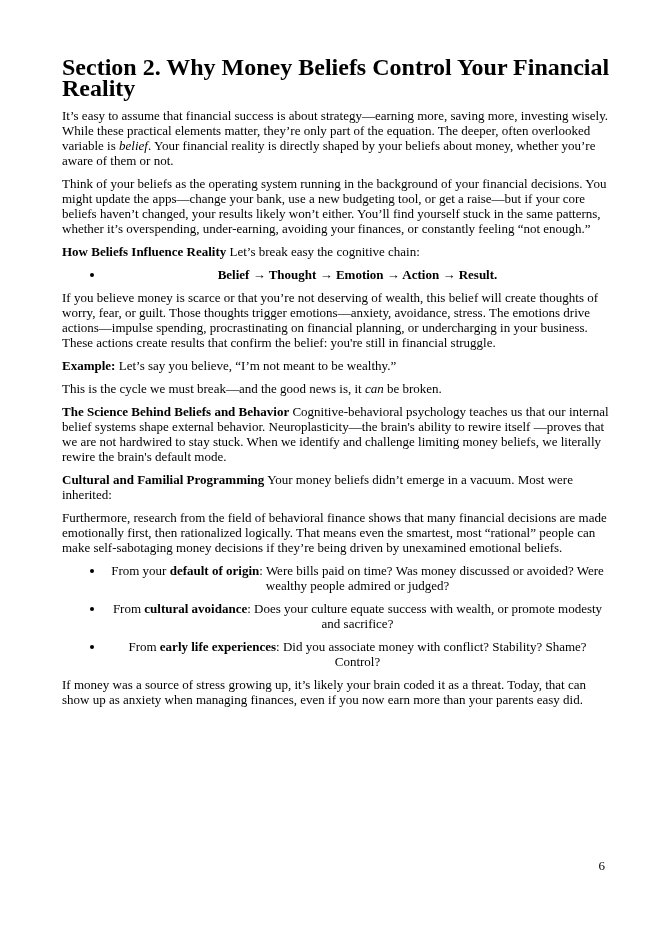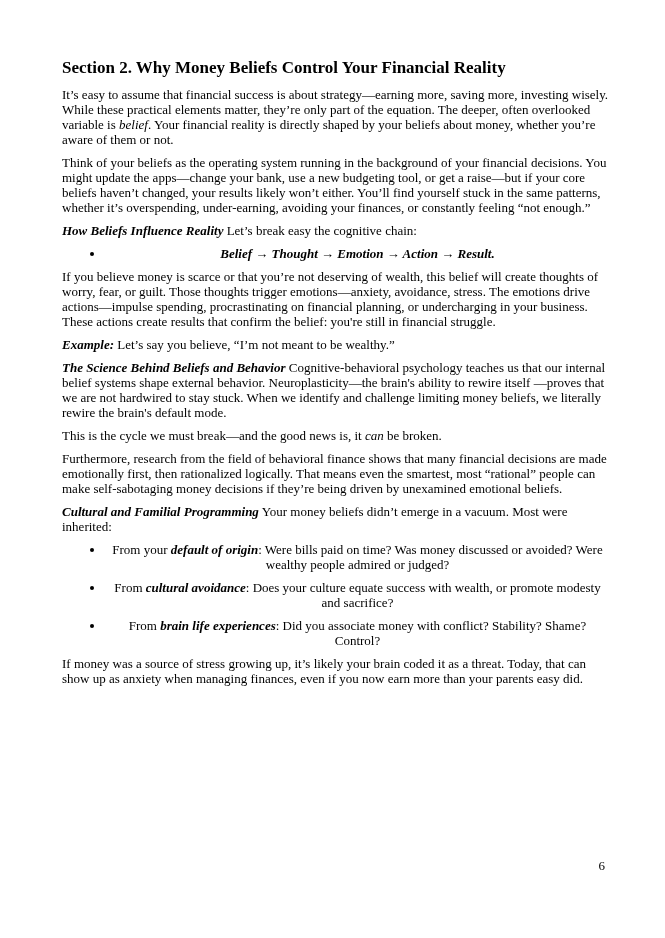--- a/index.html
+++ b/index.html
@@ -15,35 +15,35 @@
   .content {
     position: absolute;
     left: 62px;
     top: 57px;
     width: 548px;
     font-size: 13px;
     line-height: 15px;
     text-align: left;
   }
   h1.doc-heading {
-    font-size: 17px;
+    font-size: 24px;
     line-height: 21px;
     font-weight: bold;
     margin: 0 0 9px 0;
   }
   .content p { margin: 0 0 8px 0; }
   .content ul {
     margin: 0 0 8px 0;
     padding: 0 0 0 43px;
     list-style: disc;
     text-align: center;
   }
   .content li { margin: 0 0 8px 0; }
   .content li:last-child { margin-bottom: 0; }
-  b { font-weight: bold; font-style: italic; }
+  b { font-weight: bold; }
   i { font-style: italic; }
   .page-number {
     position: absolute;
     top: 858px;
     right: 60px;
     font-size: 13px;
     line-height: 15px;
     font-family: "Liberation Serif", "DejaVu Serif", serif;
     color: #000000;
   }
@@ -64,32 +64,32 @@
 
     <ul>
       <li><b>Belief → Thought → Emotion → Action → Result.</b></li>
     </ul>
 
     <p>If you believe money is scarce or that you’re not deserving of wealth, this belief will create thoughts of worry, fear, or guilt. Those thoughts trigger emotions—anxiety, avoidance, stress. The emotions drive actions—impulse spending, procrastinating on financial planning, or undercharging in your business. These actions create results that confirm the belief: you're still in financial struggle.</p>
 
     <p><b>Example:</b><span> Let’s say you believe, “I’m not meant to be wealthy.”</span></p>
 
 
+    <p><span>This is the cycle we must break—and the good news is, it </span><i>can</i><span> be broken.</span></p>
+
     <p><b>The Science Behind Beliefs and Behavior</b><span> Cognitive-behavioral psychology teaches us that our internal belief systems shape external behavior. Neuroplasticity—the brain's ability to rewire itself —proves that we are not hardwired to stay stuck. When we identify and challenge limiting money beliefs, we literally rewire the brain's default mode.</span></p>
 
-    <p><span>This is the cycle we must break—and the good news is, it </span><i>can</i><span> be broken.</span></p>
+    <p><b>Cultural and Familial Programming</b><span> Your money beliefs didn’t emerge in a vacuum. Most were inherited:</span></p>
 
     <p>Furthermore, research from the field of behavioral finance shows that many financial decisions are made emotionally first, then rationalized logically. That means even the smartest, most “rational” people can make self-sabotaging money decisions if they’re being driven by unexamined emotional beliefs.</p>
-
-    <p><b>Cultural and Familial Programming</b><span> Your money beliefs didn’t emerge in a vacuum. Most were inherited:</span></p>
 
     <ul>
       <li><span>From your </span><b>default of origin</b><span>: Were bills paid on time? Was money discussed or avoided? Were wealthy people admired or judged?</span></li>
       <li><span>From </span><b>cultural avoidance</b><span>: Does your culture equate success with wealth, or promote modesty and sacrifice?</span></li>
-      <li><span>From </span><b>brain life experiences</b><span>: Did you associate money with conflict? Stability? Shame? Control?</span></li>
+      <li><span>From </span><b>early life experiences</b><span>: Did you associate money with conflict? Stability? Shame? Control?</span></li>
     </ul>
 
     <p>If money was a source of stress growing up, it’s likely your brain coded it as a threat. Today, that can show up as anxiety when managing finances, even if you now earn more than your parents easy did.</p>
 
   </div>
 
   <div class="page-number">6</div>
 </div>
 
 </body></html>

